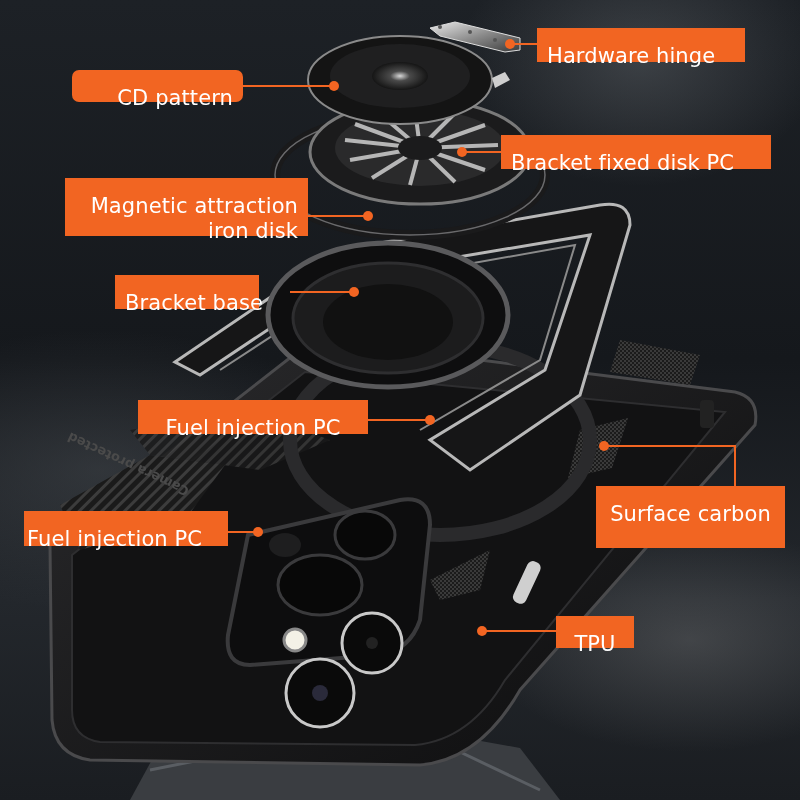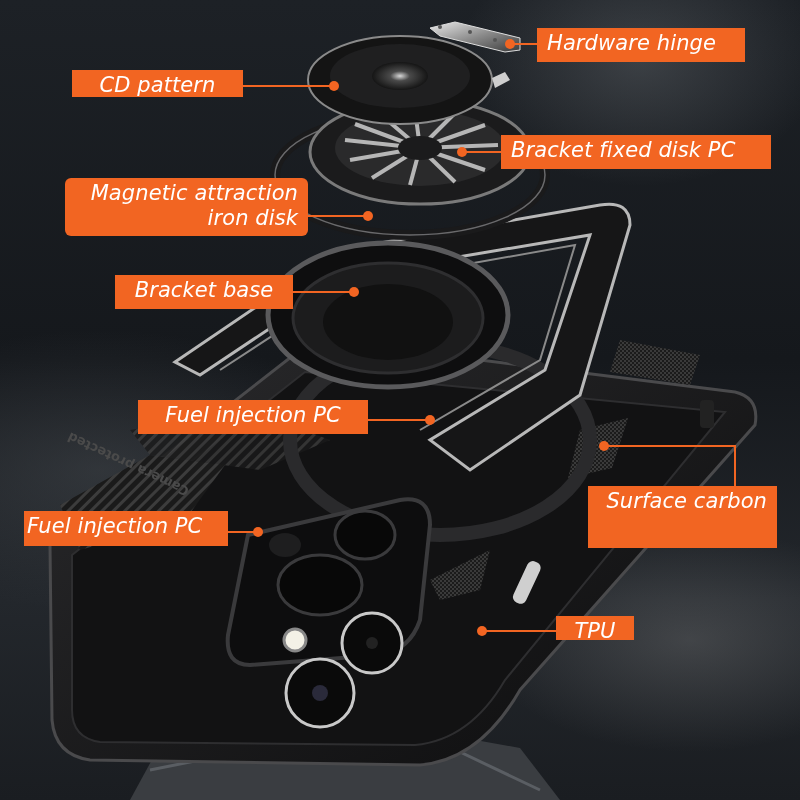--- a/index.html
+++ b/index.html
@@ -5,25 +5,25 @@
   html,body{margin:0;padding:0;}
   body{width:800px;height:800px;overflow:hidden;background:#16191d;font-family:"DejaVu Sans","Liberation Sans",sans-serif;}
   #stage{position:relative;width:800px;height:800px;overflow:hidden;
     background:
       radial-gradient(ellipse 260px 180px at 640px 60px, rgba(120,125,130,0.35), transparent 70%),
       radial-gradient(ellipse 300px 160px at 690px 640px, rgba(150,150,150,0.28), transparent 70%),
       radial-gradient(ellipse 400px 200px at 100px 470px, rgba(90,95,100,0.35), transparent 70%),
       linear-gradient(180deg,#1d2126 0%,#15181c 45%,#23272c 75%,#1a1d21 100%);}
   svg.art{position:absolute;left:0;top:0;}
   .label{position:absolute;background:#f26522;color:#fff;font-size:21px;line-height:25px;
-    padding:3px 10px;box-sizing:border-box;white-space:nowrap;letter-spacing:0.1px;font-style:italic;}
+    padding:16px 10px;box-sizing:border-box;white-space:nowrap;letter-spacing:0.1px;}
   .label.two{line-height:25px;}
   .label .ln{display:block;}
-  .right{text-align:right;border-radius:6px;}
-  .left{text-align:right;}
+  .right{text-align:right;}
+  .left{text-align:center;margin-left:8px;}
 </style>
 </head>
 <body>
 
 <div id="stage">
 
   <svg class="art" width="800" height="800" viewBox="0 0 800 800">
     <defs>
       <linearGradient id="metal" x1="0" y1="0" x2="1" y2="1">
         <stop offset="0" stop-color="#e9e9e9"></stop>
@@ -154,34 +154,34 @@
         <circle cx="258" cy="532" r="5" stroke="none"></circle>
       <line x1="482" y1="631" x2="556" y2="631"></line>
         <circle cx="482" cy="631" r="5" stroke="none"></circle>
     </g>
   </svg>
 
   <div class="label" style="left:537px;top:28px;width:208px;height:34px;">
     <span class="ln">Hardware hinge</span>
   </div>
 
-  <div class="label" style="left:72px;top:70px;width:171px;height:27px;text-align:center;">
+  <div class="label" style="left:72px;top:70px;width:171px;height:27px;text-align:right;border-radius:7px;">
     <span class="ln">CD pattern</span>
   </div>
 
   <div class="label" style="left:501px;top:135px;width:270px;height:34px;">
     <span class="ln">Bracket fixed disk PC</span>
   </div>
 
   <div class="label two right" style="left:65px;top:178px;width:243px;height:58px;">
     <span class="ln">Magnetic attraction</span>
     <span class="ln">iron disk</span>
   </div>
 
-  <div class="label" style="left:115px;top:275px;width:178px;height:34px;text-align:center;">
+  <div class="label" style="left:115px;top:275px;width:144px;height:34px;text-align:center;">
     <span class="ln">Bracket base</span>
   </div>
 
   <div class="label" style="left:138px;top:400px;width:230px;height:34px;text-align:center;">
     <span class="ln">Fuel injection PC</span>
   </div>
 
   <div class="label two left" style="left:588px;top:486px;width:189px;height:62px;">
     <span class="ln">Surface carbon</span>
   </div>

